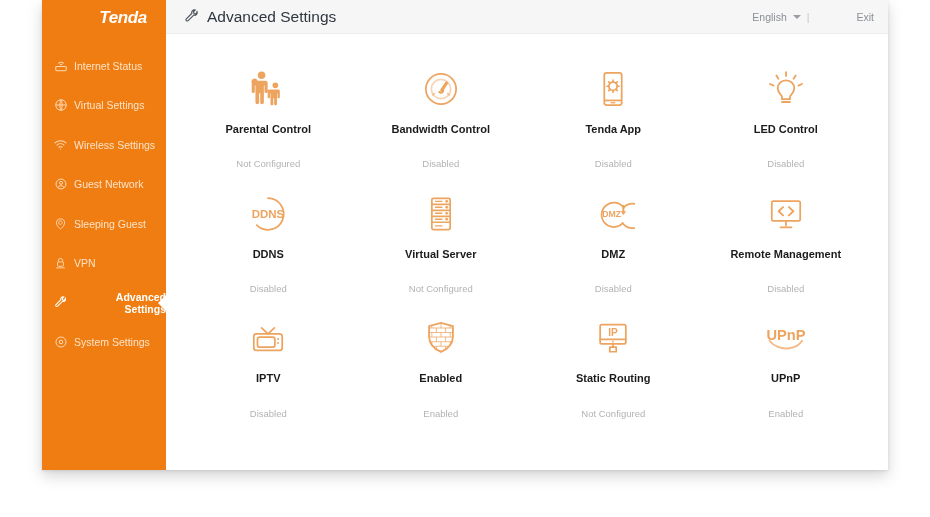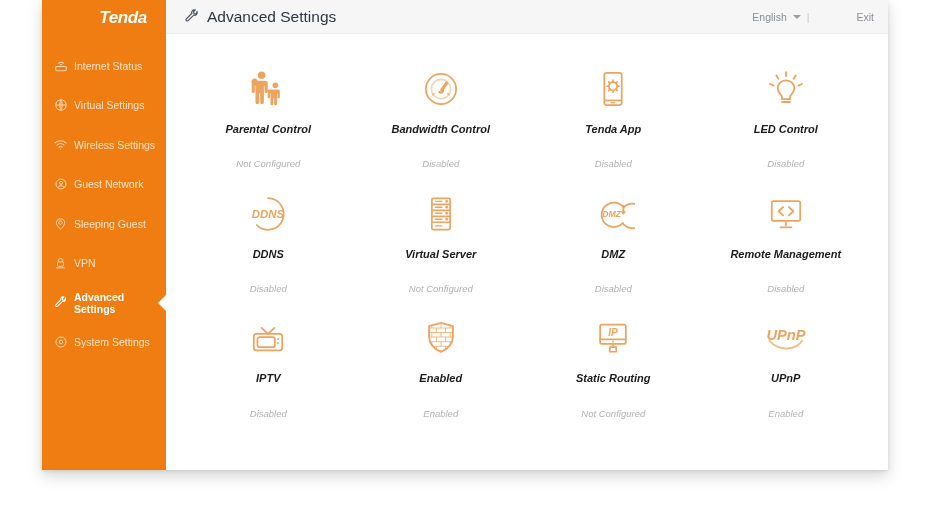--- a/index.html
+++ b/index.html
@@ -55,20 +55,21 @@
   .nav-item {
     height: 39.5px;
     display: flex;
     align-items: center;
     padding-left: 11px;
     color: #ffe3c8;
     font-size: 10.5px;
     cursor: pointer;
     position: relative;
     user-select: none;
+    text-align: right;
   }
   .nav-item .nav-ico {
     width: 15px; height: 15px;
     flex: 0 0 15px;
     margin-right: 6px;
     display: flex; align-items: center; justify-content: center;
   }
   .nav-item .nav-ico svg { display:block; }
   .nav-item.active {
     color: #ffffff;
@@ -139,21 +140,20 @@
     grid-template-rows: repeat(3, 1fr);
     padding: 18px 16px 44px 16px;
   }
   .tile {
     display: flex;
     flex-direction: column;
     align-items: center;
     justify-content: flex-start;
     padding-top: 12px;
     cursor: pointer;
-    font-style: italic;
   }
   .tile-icon {
     height: 50px;
     display: flex;
     align-items: center;
     justify-content: center;
     margin-bottom: 9px;
   }
   .tile-label {
     color: #1b1b1b;

